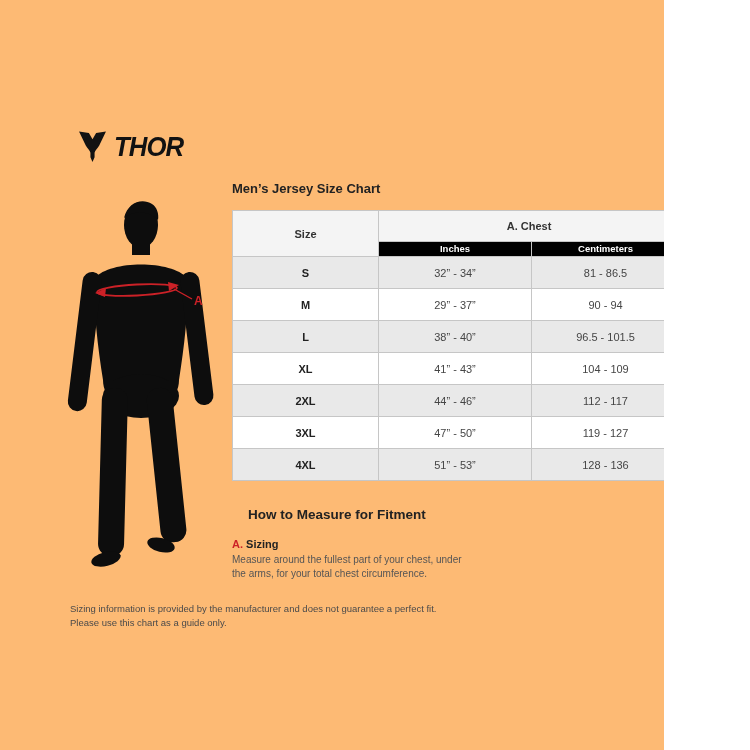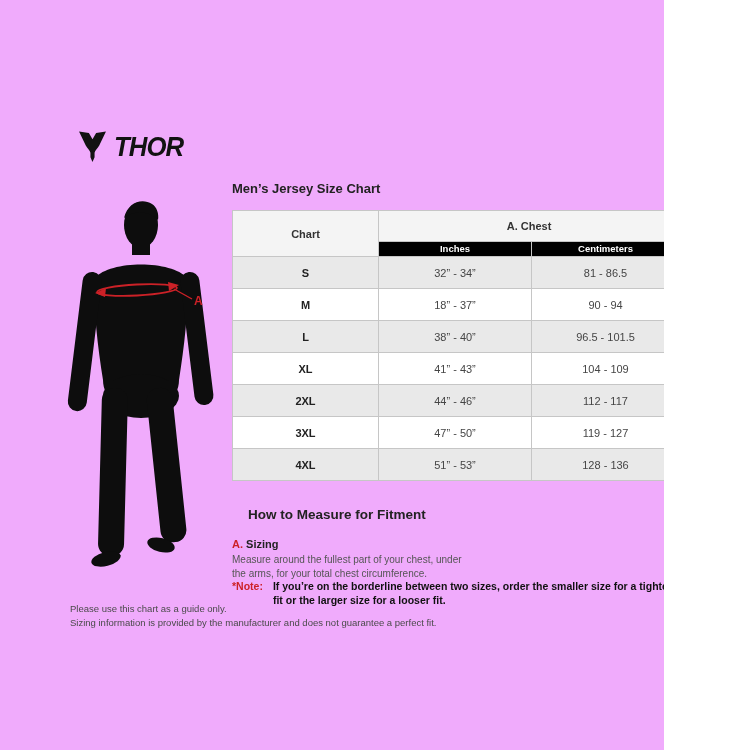--- a/index.html
+++ b/index.html
@@ -1,17 +1,17 @@
 <!DOCTYPE html>
 <html><head>
 <meta charset="utf-8">
 <style>
   html,body { margin:0; padding:0; background:#fff; }
   .page {
-    position:relative; width:664px; height:750px; background:#f0abfc;
+    position:relative; width:664px; height:750px; background:#fdba74;
     font-family:"Liberation Sans", sans-serif; overflow:hidden;
   }
 
   
   .logo { position:absolute; left:78px; top:131px; display:flex; align-items:center; }
   .logo-mark { width:29px; height:32px; }
   .logo-text {
     font-size:28px; font-weight:bold; font-style:italic; color:#121212;
     letter-spacing:-1px; margin-left:7px; transform:scaleX(0.92); transform-origin:left center;
   }
@@ -92,37 +92,37 @@
   <h2 class="chart-title">Men’s Jersey Size Chart</h2>
 
   <table class="size-table">
     <colgroup>
         <col style="width:146px">
         <col style="width:153px">
         <col style="width:148px">
       </colgroup>
     <thead>
       <tr>
-        <th class="th-main th-size" rowspan="2">Chart</th>
+        <th class="th-main th-size" rowspan="2">Size</th>
         <th class="th-main th-chest" colspan="2">A. Chest</th>
       </tr>
       <tr>
         <th class="th-sub">Inches</th>
         <th class="th-sub">Centimeters</th>
       </tr>
     </thead>
     <tbody>
       <tr>
         <td class="td-size">S</td>
         <td>32” - 34”</td>
         <td>81 - 86.5</td>
       </tr>
       <tr>
         <td class="td-size">M</td>
-        <td>18” - 37”</td>
+        <td>29” - 37”</td>
         <td>90 - 94</td>
       </tr>
       <tr>
         <td class="td-size">L</td>
         <td>38” - 40”</td>
         <td>96.5 - 101.5</td>
       </tr>
       <tr>
         <td class="td-size">XL</td>
         <td>41” - 43”</td>
@@ -148,23 +148,19 @@
 
   <div class="measure-section">
     <h2 class="measure-heading">How to Measure for Fitment</h2>
     <div class="measure-item">
       <span class="red">A.</span>
       <span>Sizing</span>
     </div>
     <p class="measure-desc">Measure around the fullest part of your chest, under the arms, for your total chest circumference.</p>
   </div>
 
-  <div class="note">
-    <span class="note-label">*Note:</span>
-    <span class="note-text">If you’re on the borderline between two sizes, order the smaller size for a tighter fit or the larger size for a looser fit.</span>
-  </div>
 
   <div class="disclaimer">
+    <div>Sizing information is provided by the manufacturer and does not guarantee a perfect fit.</div>
     <div>Please use this chart as a guide only.</div>
-    <div>Sizing information is provided by the manufacturer and does not guarantee a perfect fit.</div>
   </div>
 
 </div>
 
 </body></html>

